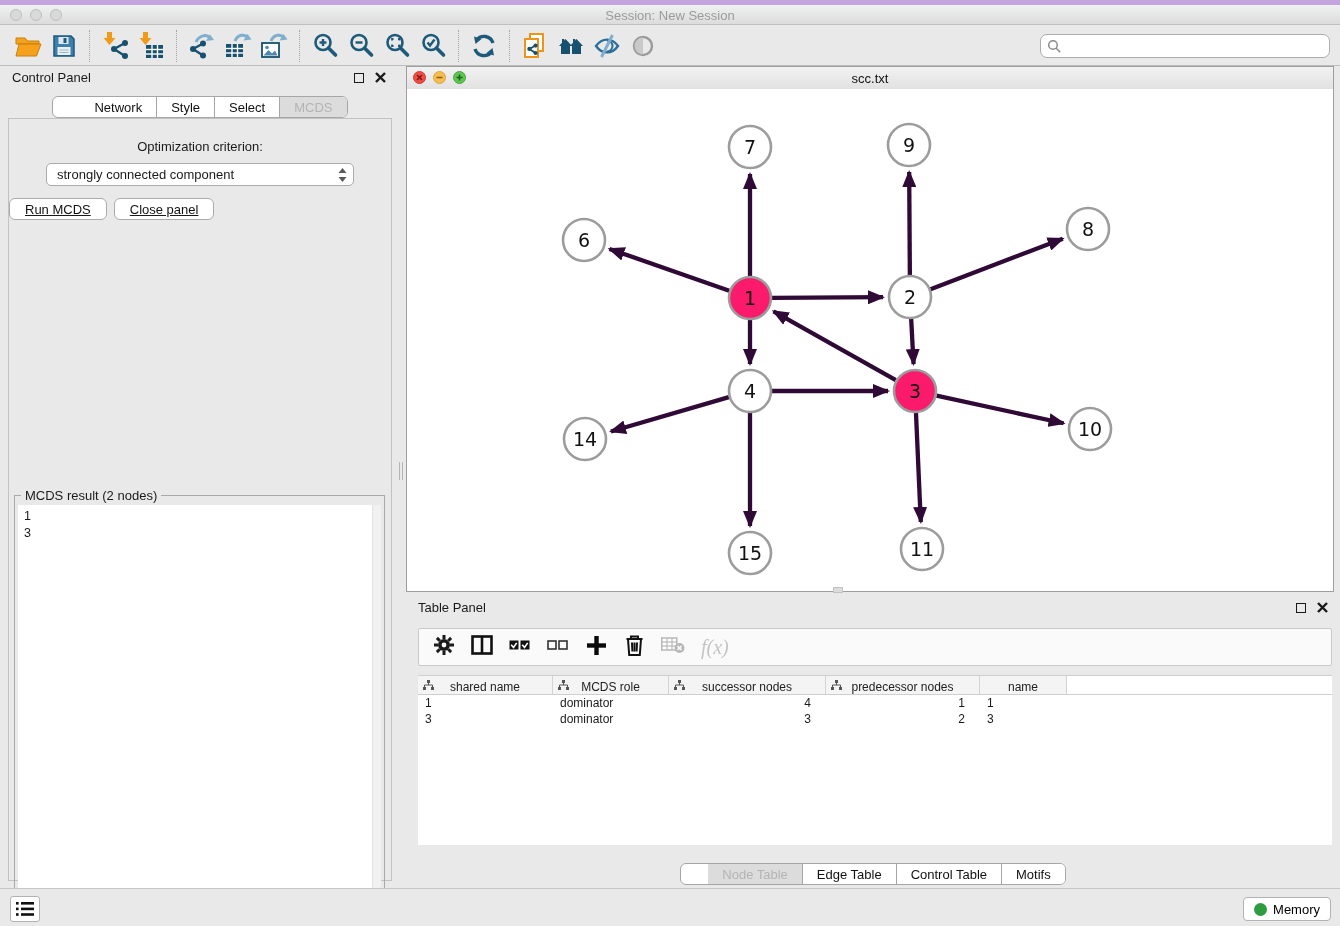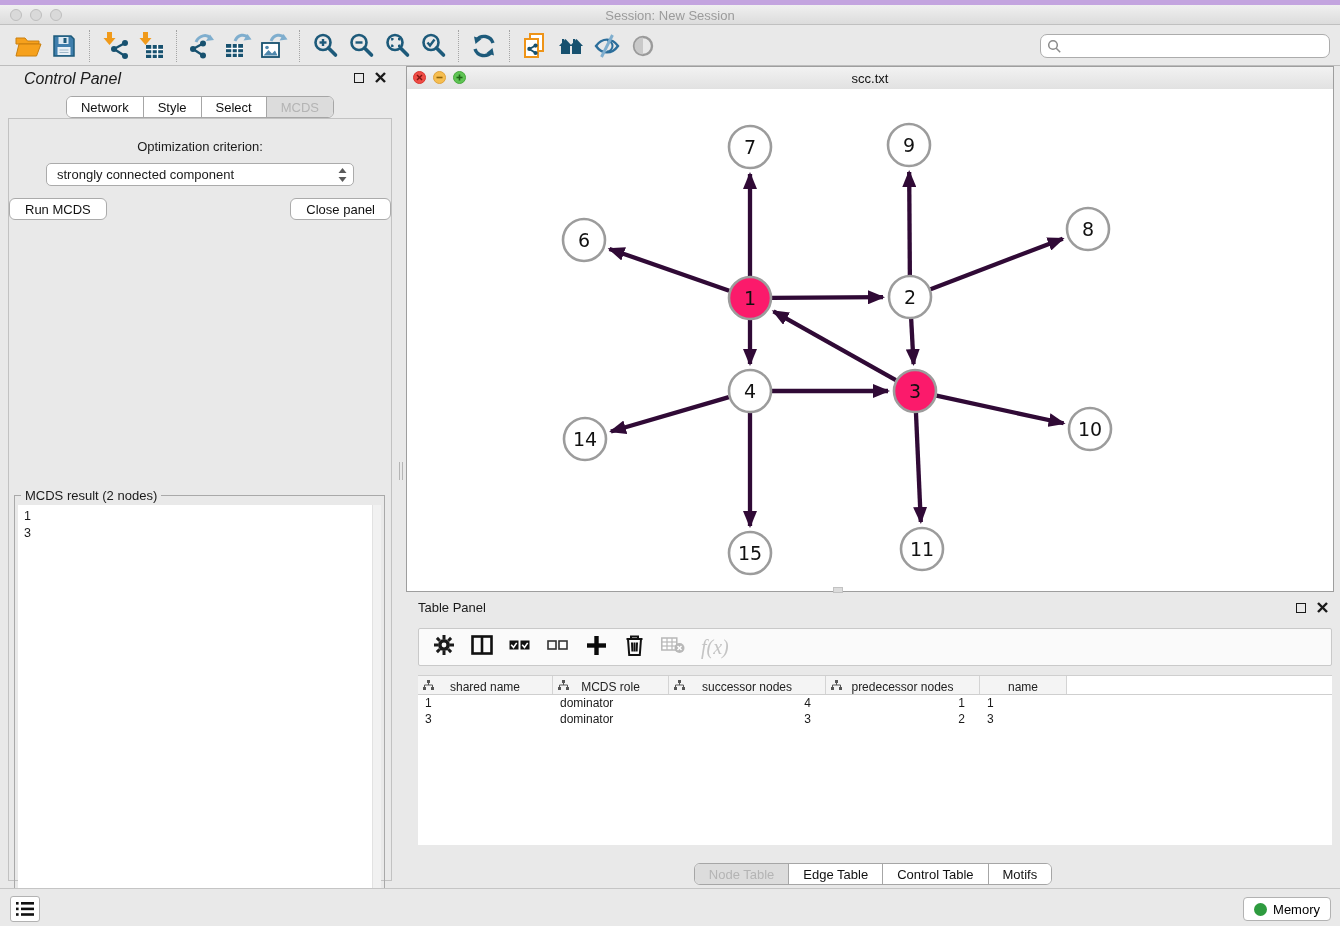--- a/index.html
+++ b/index.html
@@ -27,38 +27,38 @@
     border:1px solid #ACACAC; border-radius:7px; display:flex; align-items:center; padding-left:6px; }
   .tb-search input { border:none; outline:none; flex:1; font-size:13px; background:transparent;
     font-family:"Liberation Sans",sans-serif; }
 
   
   .win-btns { position:absolute; display:flex; gap:11px; align-items:center; }
   .float-box { width:10px; height:10px; border:1.6px solid #1A1A1A; background:transparent; }
 
   
   .seg { display:inline-flex; border:1px solid #A6A6A6; border-radius:6px; overflow:hidden;
-    background:#fff; height:22px; font-size:13px; align-items:stretch; }
+    background:#fff; height:22px; font-size:13px; align-items:stretch;padding-left:27px; }
   .seg-tab { padding:3px 14px 0 14px; border-left:1px solid #A6A6A6; color:#111; background:#fff;
     white-space:nowrap; }
   .seg-tab:first-child { border-left:none; }
   .seg-tab.sel { background:#DCDCDC; color:#B4B4B4; }
 
   
   .control-panel { position:absolute; left:0; top:66px; width:400px; height:818px; }
-  .cp-header { position:absolute; top:4px; left:24px; font-size:16px; color:#1A1A1A;font-style:italic; }
+  .cp-header { position:absolute; top:4px; left:12px; font-size:13px; color:#1A1A1A; }
   .cp-tabs-row { position:absolute; top:30px; left:0; width:100%; display:flex; justify-content:center; }
   .panel-box { position:absolute; left:8px; top:52px; width:384px; height:763px;
     border:1px solid #C2C2C2; background:#E9E9E9; }
   .opt-label { margin-top:20px; text-align:center; font-size:13px; }
   .select-box { margin:9px auto 0 auto; width:308px; height:23px; background:#fff;
     border:1px solid #ABABAB; border-radius:5px; display:flex; align-items:center;
     padding:0 6px 0 10px; font-size:13px; }
   .select-box .sel-text { flex:1; }
-  .btn-row { margin-top:12px; display:flex; justify-content:space-between; gap:13px; }
+  .btn-row { margin-top:12px; display:flex; justify-content:flex-start; gap:7px;text-decoration:underline; }
   .mac-btn { height:22px; background:#fff; border:1px solid #ABABAB; border-radius:6px;
     font-size:13px; padding:0 15px; font-family:"Liberation Sans",sans-serif; color:#111; }
   .fieldset { position:absolute; left:5px; top:376px; width:371px; height:438px;
     border:1px solid #A9A9A9; }
   .fieldset .legend { position:absolute; top:-8px; left:6px; background:#E9E9E9; padding:0 4px;
     font-size:13px; }
   .fieldset .white-area { position:absolute; left:3px; right:3px; top:9px; bottom:3px; background:#fff; }
   .fieldset .scroll-track { position:absolute; right:0; top:0; bottom:0; width:9px;
     background:#F1F1F1; border-left:1px solid #E2E2E2; }
   .result-text { padding:3px 6px; font-size:12.5px; line-height:17px; white-space:pre-line; }

